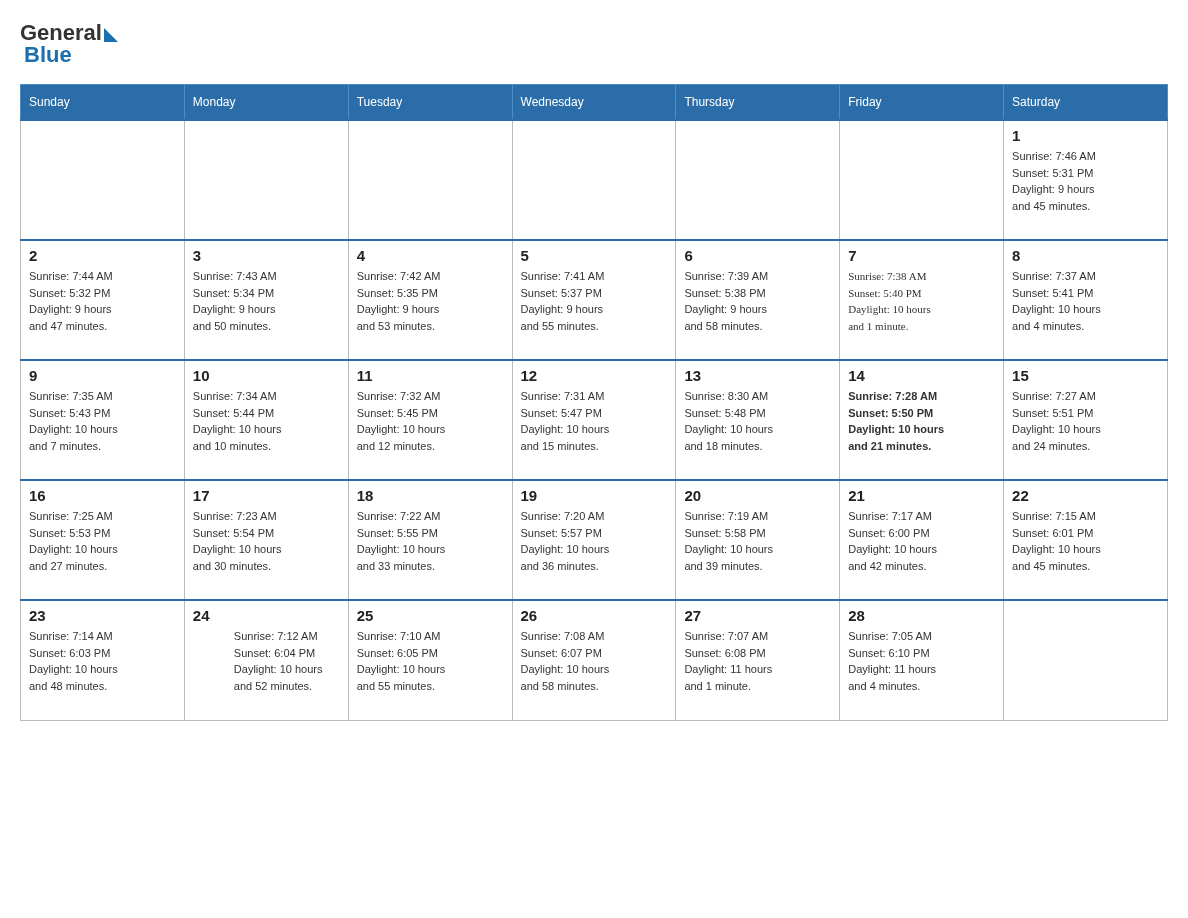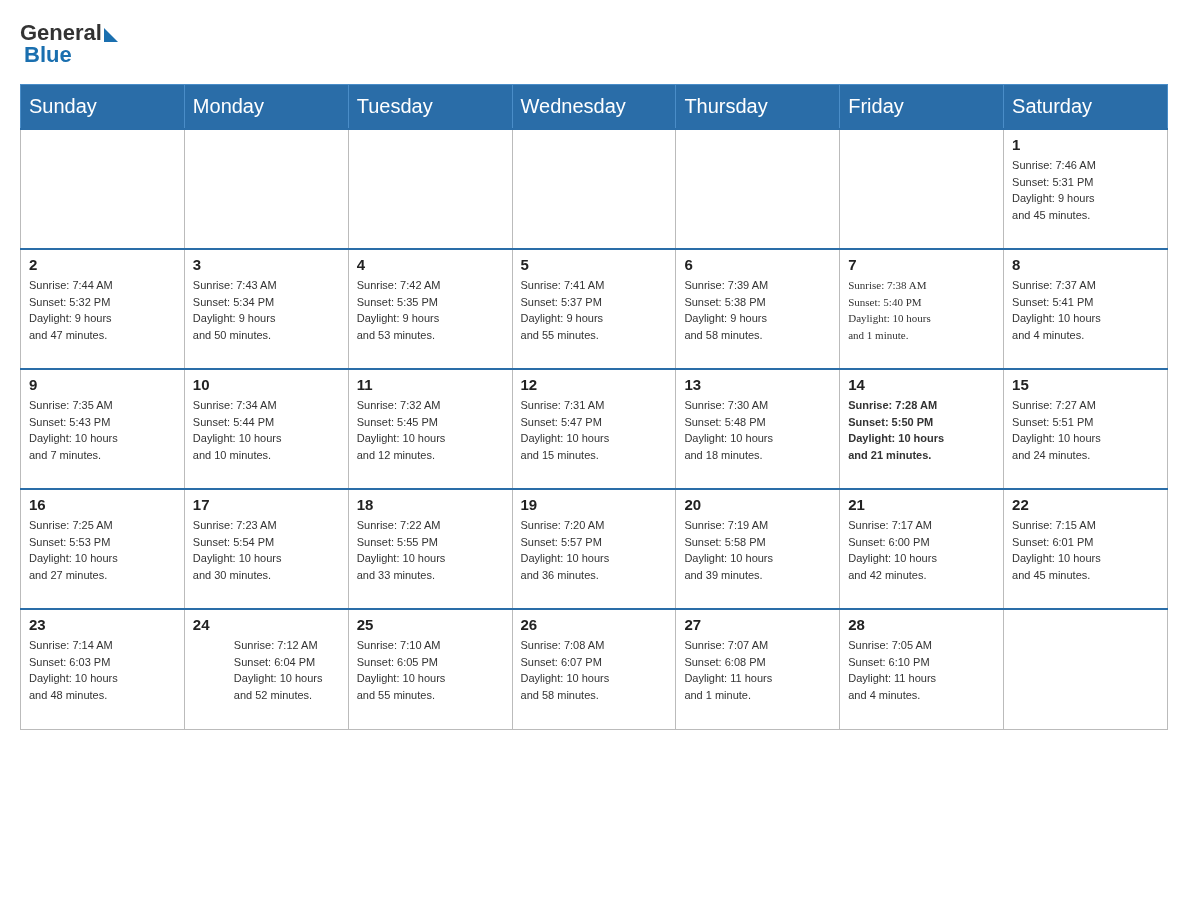--- a/index.html
+++ b/index.html
@@ -64,21 +64,21 @@
       margin-top: 4px;
     }
     .calendar {
       width: 100%;
       border-collapse: collapse;
       border: 1px solid #aaa;
     }
     .calendar th {
       background: #2a6da8;
       color: #fff;
-      font-size: 20px;
+      font-size: 12px;
       font-weight: normal;
       padding: 10px 8px;
       text-align: left;
       border: 1px solid #4a8dc8;
     }
     .calendar td {
       vertical-align: top;
       border: 1px solid #bbb;
       padding: 6px 8px;
       width: calc(100% / 7);
@@ -222,21 +222,21 @@
         </td>
         <td>
           <div class="day-number">12</div>
           <div class="day-info" style="white-space: pre-line;">Sunrise: 7:31 AM
 Sunset: 5:47 PM
 Daylight: 10 hours
 and 15 minutes.</div>
         </td>
         <td>
           <div class="day-number">13</div>
-          <div class="day-info" style="white-space: pre-line;">Sunrise: 7:30 AM
+          <div class="day-info" style="white-space: pre-line;">Sunrise: 8:30 AM
 Sunset: 5:48 PM
 Daylight: 10 hours
 and 18 minutes.</div>
         </td>
         <td>
           <div class="day-number">14</div>
           <div class="day-info" style="white-space: pre-line; font-weight: bold;">Sunrise: 7:28 AM
 Sunset: 5:50 PM
 Daylight: 10 hours
 and 21 minutes.</div>

